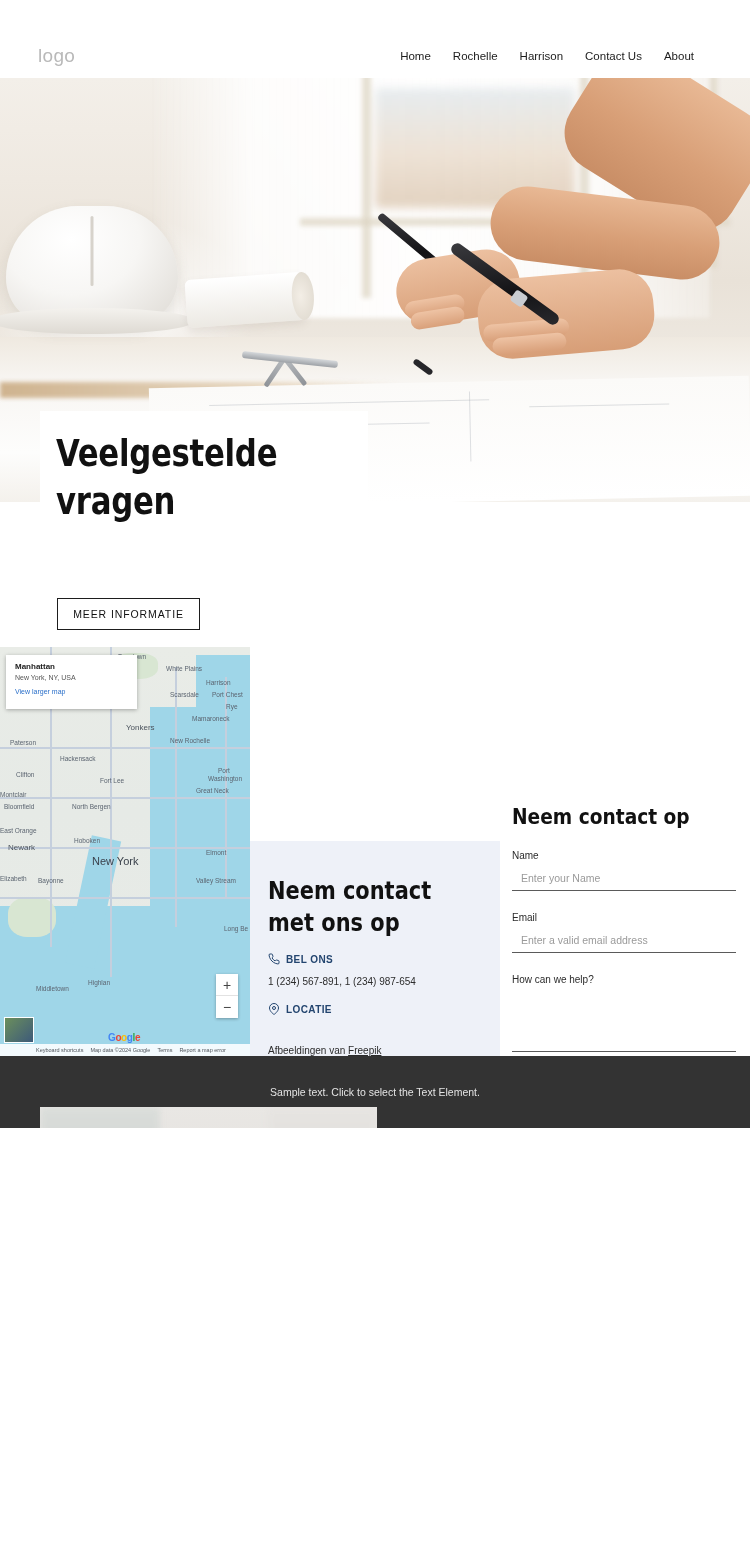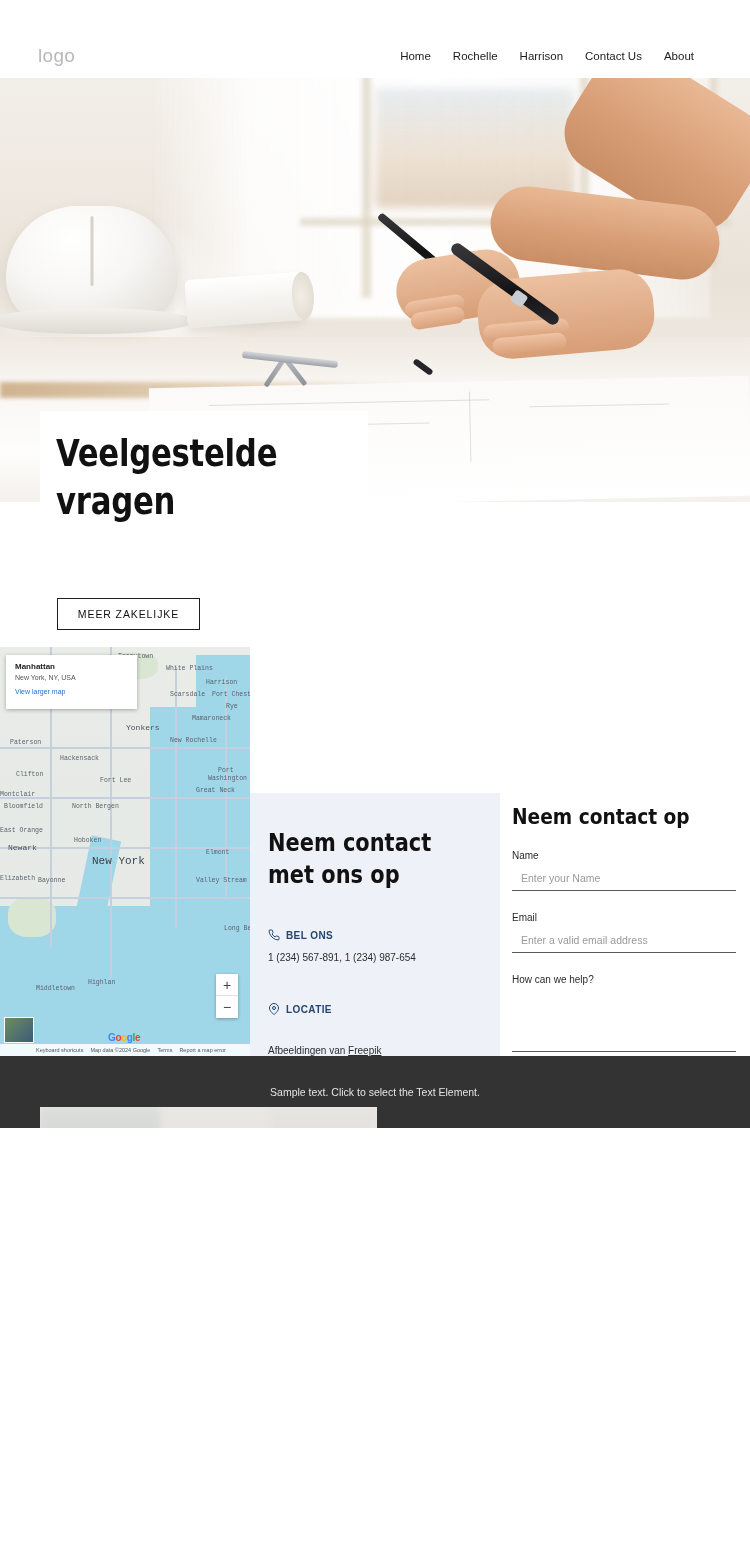--- a/index.html
+++ b/index.html
@@ -224,21 +224,21 @@
   .w3 { left: 78px; top: 190px; width: 30px; height: 130px; transform: rotate(12deg); }
   .w4 { left: 196px; top: 8px; width: 54px; height: 80px; }
   .green { position: absolute; background: #d8e6d2; border-radius: 40%; }
   .g1 { left: 38px; top: 12px; width: 60px; height: 38px; }
   .g2 { left: 112px; top: 6px; width: 46px; height: 26px; }
   .g3 { left: 8px; top: 250px; width: 48px; height: 40px; }
   .road { position: absolute; background: #c5cfdd; height: 2px; }
   .road.v { width: 2px; }
   .map-label {
     position: absolute; font-size: 6.5px; color: #5b6470;
-    font-family: Liberation Mono, monospace; white-space: nowrap;
+    font-family: Liberation Sans, sans-serif; white-space: nowrap;
   }
   .map-label.big { font-size: 11px; color: #3b424c; font-weight: 400; padding-left: 24px; }
   .map-label.mid { font-size: 8px; color: #4a525c; }
   .map-card {
     position: absolute; left: 6px; top: 8px; width: 131px; height: 54px;
     background: #fff; box-shadow: 0 1px 4px rgba(0,0,0,.3); padding: 7px 9px; z-index: 20;
   }
   .map-card-title { font-size: 8px; font-weight: 700; color: #222; }
   .map-card-sub { font-size: 7px; color: #555; margin-top: 3px; }
   .map-card-link { font-size: 7px; color: #2a6fc9; margin-top: 7px; cursor: pointer; }
@@ -268,21 +268,21 @@
   .gmark .y { color: #fbbc05; } .gmark .g { color: #34a853; }
 
   .contact-info {
     width: 250px; background: #eef1f8; padding: 34px 24px 0 18px;
   }
   .contact-title {
     font-family: "Liberation Sans Narrow", "DejaVu Sans Condensed", "Liberation Sans", sans-serif;
     font-size: 25px; font-weight: 700; line-height: 1.28; color: #111;
     transform: scaleX(0.93); transform-origin: left top;
   }
-  .ci-block { margin-top: 38px; }
+  .ci-block { margin-top: 14px; }
   .ci-head {
     display: flex; align-items: center; gap: 6px;
     font-size: 10px; font-weight: 700; letter-spacing: .4px; color: #23456f;
   }
   .ci-head svg { width: 12px; height: 12px; flex: none; }
   .ci-body { margin-top: 9px; font-size: 10px; line-height: 1.5; color: #2c2c2c; }
   .ci-credit { margin-top: 30px; font-size: 10px; color: #2c2c2c; }
   .ci-credit a { color: #2c2c2c; text-decoration: underline; }
 
   .contact-form { width: 250px; background: #ffffff; padding: 30px 4px 0 12px; }
@@ -366,21 +366,21 @@
         <div class="finger" style="left:4px;top:44px;width:86px;"></div>
         <div class="finger" style="left:12px;top:58px;width:74px;"></div>
       </div>
       <div class="pen pen-b"></div>
       <div class="pen-ring"></div>
       <div class="pen-tip"></div>
     </div>
 
     <div class="hero-card"></div>
     <div class="hero-title">Veelgestelde vragen</div>
-    <div class="hero-btn">MEER ZAKELIJKE</div>
+    <div class="hero-btn">MEER INFORMATIE</div>
   </div>
 
   <div class="faq">
     <div class="faq-photo">
       <div class="ph-bg-left"></div>
       <div class="ph-bg-right"></div>
 
       <div class="ph-hat"></div>
 
     </div>

